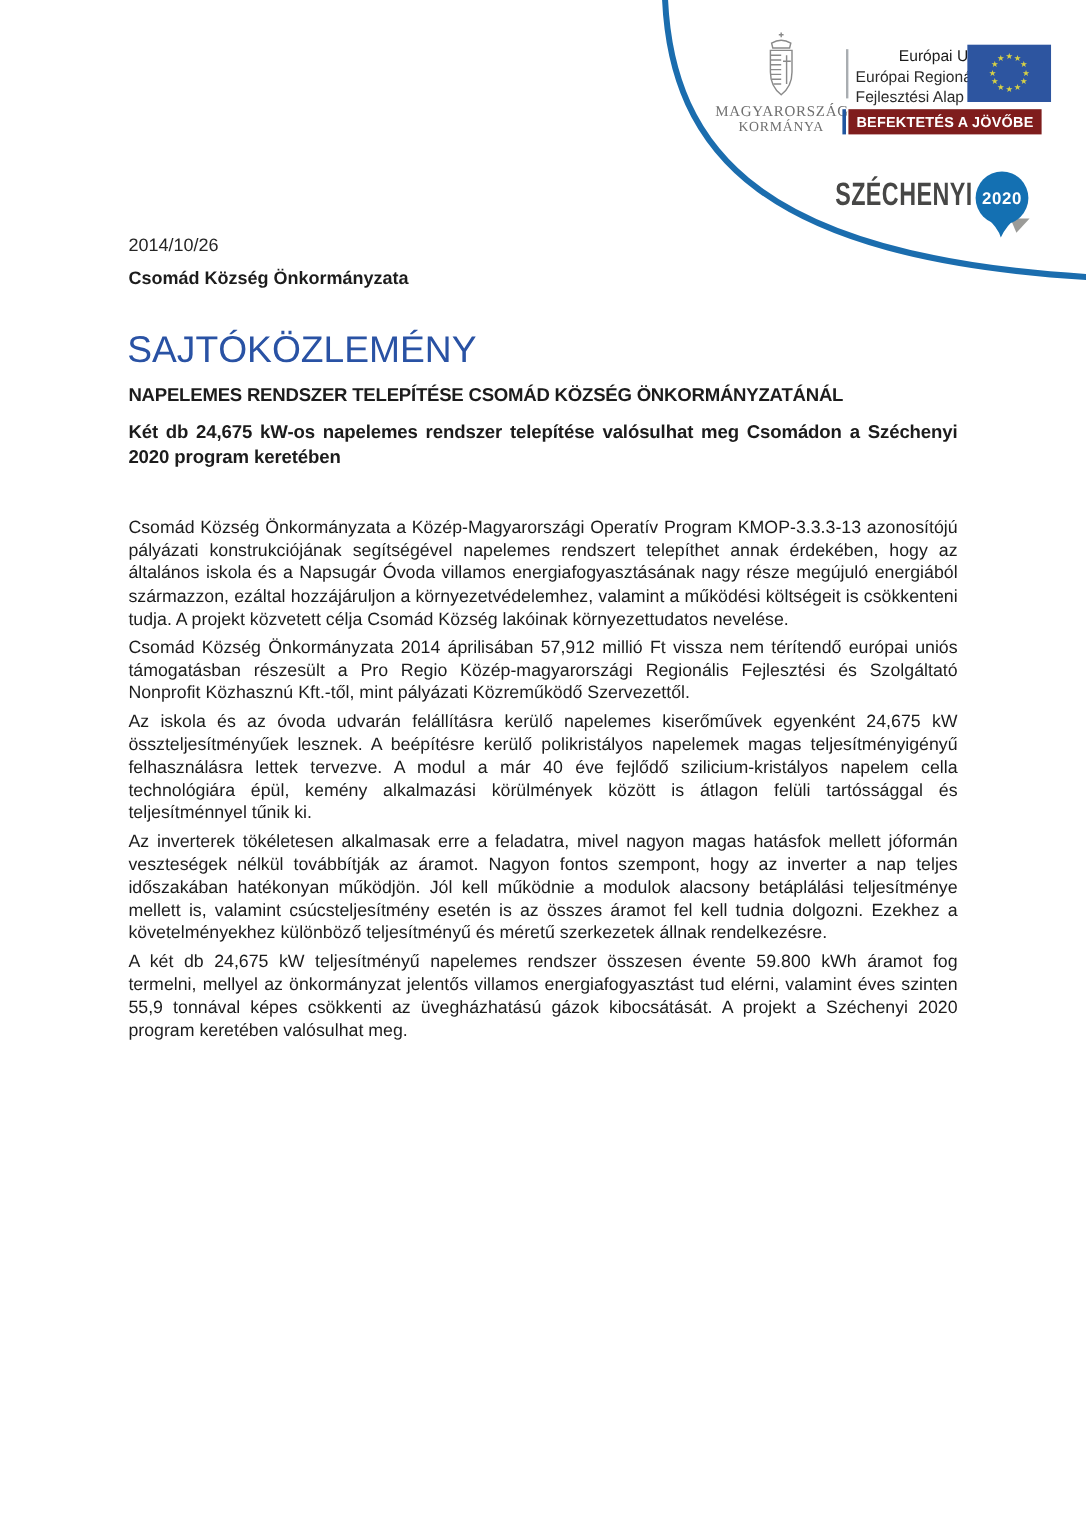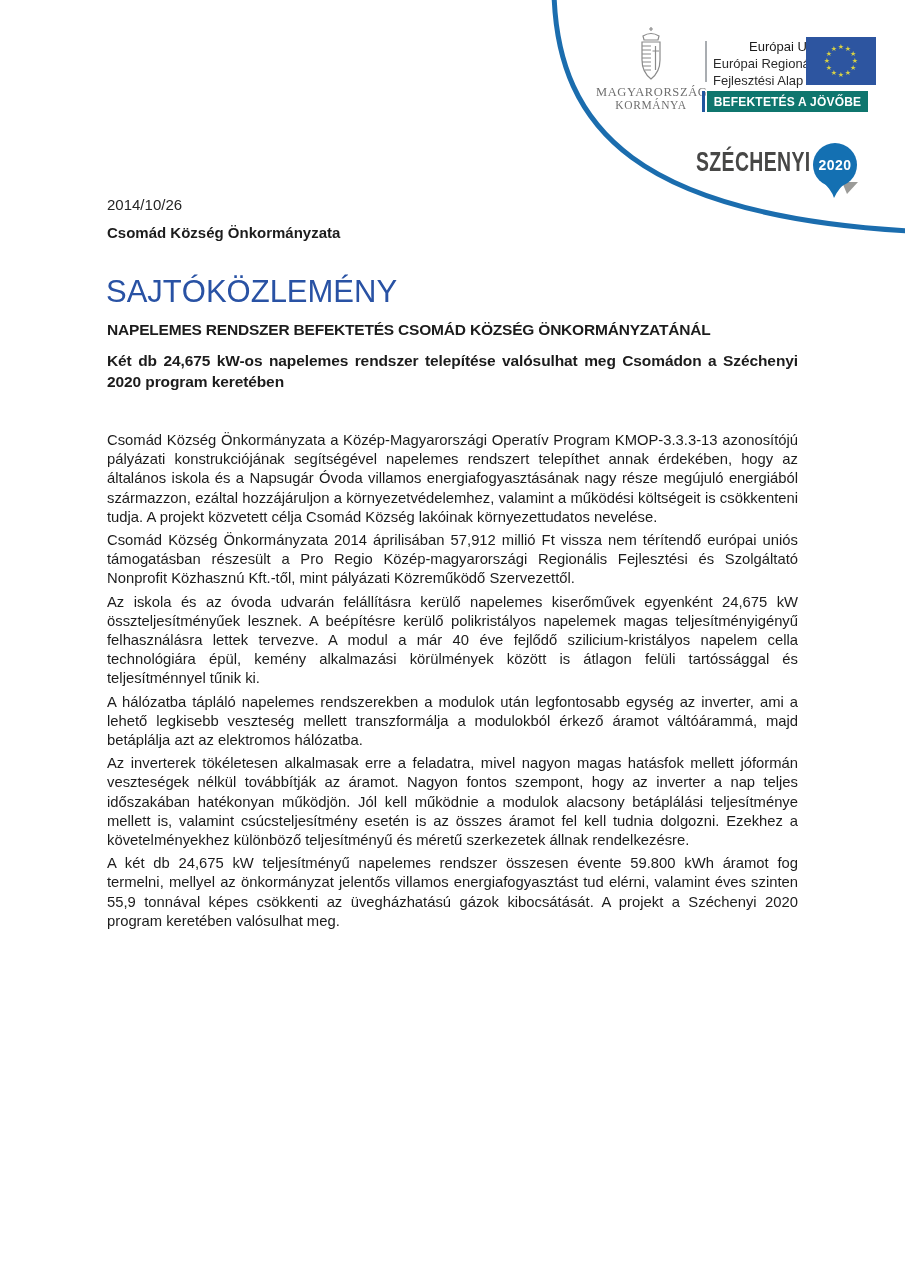--- a/index.html
+++ b/index.html
@@ -21,21 +21,21 @@
   .gov-line.l2{font-size:11.5px;}
   .sep-gray{left:705px;top:41px;width:2px;height:41px;background:#a9adb1;}
   .sep-blue{left:702px;top:91px;width:3px;height:21px;background:#2156a0;}
   
   .eu-text{left:713px;top:38px;width:92px;}
   .eu-text div{font-size:13px;line-height:17px;color:#2b2b2b;white-space:nowrap;}
   .eu-text .b{font-weight:normal;color:#1b1b1b;padding-left:36px;}
   .eu-flag{left:806px;top:37px;}
   .banner{
     left:707px;top:91px;width:161px;height:21px;
-    background:#0f766e;color:#ffffff;font-weight:bold;font-size:12px;
+    background:#7f1d1d;color:#ffffff;font-weight:bold;font-size:12px;
     letter-spacing:0.2px;display:flex;align-items:center;justify-content:center;
     white-space:nowrap;
   }
   
   .szechenyi-text{
     left:696px;top:147px;
     font-size:27px;font-weight:bold;color:#474746;
     transform:scaleX(0.72);transform-origin:left top;
     white-space:nowrap;letter-spacing:0.5px;
   }
@@ -128,25 +128,24 @@
       <polygon points="30,40 46,40 35,52" fill="#9b9b98"></polygon>
       <circle cx="23" cy="23" r="22" fill="#1470b2"></circle>
       <path d="M 8,37 Q 20,48 22,56 Q 27,45 38,37 Z" fill="#1470b2"></path>
       <text x="23" y="28" text-anchor="middle" fill="#ffffff" font-family="'Liberation Sans',sans-serif" font-size="14" font-weight="bold" letter-spacing="0.5">2020</text>
     </svg>
   </div>
 
   <div class="date">2014/10/26</div>
   <div class="org">Csomád Község Önkormányzata</div>
   <h1 class="title" style="margin:0;">SAJTÓKÖZLEMÉNY</h1>
-  <div class="headline">NAPELEMES RENDSZER BEFEKTETÉS CSOMÁD KÖZSÉG ÖNKORMÁNYZATÁNÁL</div>
+  <div class="headline">NAPELEMES RENDSZER TELEPÍTÉSE CSOMÁD KÖZSÉG ÖNKORMÁNYZATÁNÁL</div>
   <div class="lead">Két db 24,675 kW-os napelemes rendszer telepítése valósulhat meg Csomádon a Széchenyi 2020 program keretében</div>
 
   <div class="body">
     <p>Csomád Község Önkormányzata a Közép-Magyarországi Operatív Program KMOP-3.3.3-13 azonosítójú pályázati konstrukciójának segítségével napelemes rendszert telepíthet annak érdekében, hogy az általános iskola és a Napsugár Óvoda villamos energiafogyasztásának nagy része megújuló energiából származzon, ezáltal hozzájáruljon a környezetvédelemhez, valamint a működési költségeit is csökkenteni tudja. A projekt közvetett célja Csomád Község lakóinak környezettudatos nevelése.</p>
     <p>Csomád Község Önkormányzata 2014 áprilisában 57,912 millió Ft vissza nem térítendő európai uniós támogatásban részesült a Pro Regio Közép-magyarországi Regionális Fejlesztési és Szolgáltató Nonprofit Közhasznú Kft.-től, mint pályázati Közreműködő Szervezettől.</p>
     <p>Az iskola és az óvoda udvarán felállításra kerülő napelemes kiserőművek egyenként 24,675 kW összteljesítményűek lesznek. A beépítésre kerülő polikristályos napelemek magas teljesítményigényű felhasználásra lettek tervezve. A modul a már 40 éve fejlődő szilicium-kristályos napelem cella technológiára épül, kemény alkalmazási körülmények között is átlagon felüli tartóssággal és teljesítménnyel tűnik ki.</p>
-    <p>A hálózatba tápláló napelemes rendszerekben a modulok után legfontosabb egység az inverter, ami a lehető legkisebb veszteség mellett transzformálja a modulokból érkező áramot váltóárammá, majd betáplálja azt az elektromos hálózatba.</p>
     <p>Az inverterek tökéletesen alkalmasak erre a feladatra, mivel nagyon magas hatásfok mellett jóformán veszteségek nélkül továbbítják az áramot. Nagyon fontos szempont, hogy az inverter a nap teljes időszakában hatékonyan működjön. Jól kell működnie a modulok alacsony betáplálási teljesítménye mellett is, valamint csúcsteljesítmény esetén is az összes áramot fel kell tudnia dolgozni. Ezekhez a követelményekhez különböző teljesítményű és méretű szerkezetek állnak rendelkezésre.</p>
     <p>A két db 24,675 kW teljesítményű napelemes rendszer összesen évente 59.800 kWh áramot fog termelni, mellyel az önkormányzat jelentős villamos energiafogyasztást tud elérni, valamint éves szinten 55,9 tonnával képes csökkenti az üvegházhatású gázok kibocsátását. A projekt a Széchenyi 2020 program keretében valósulhat meg.</p>
   </div>
 
 </div>
 
 </body></html>

